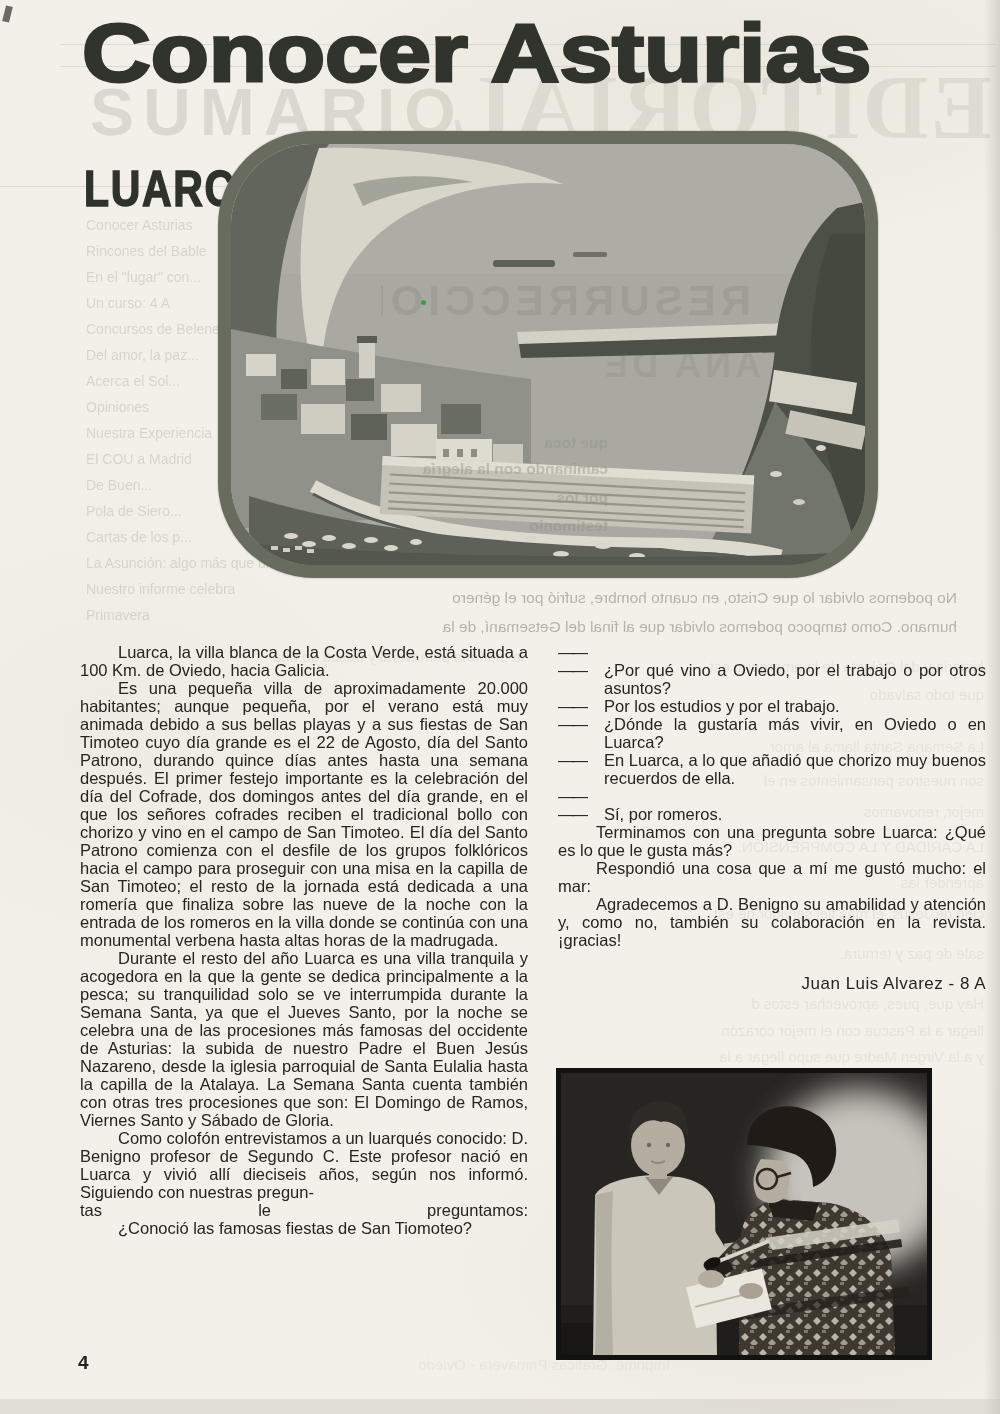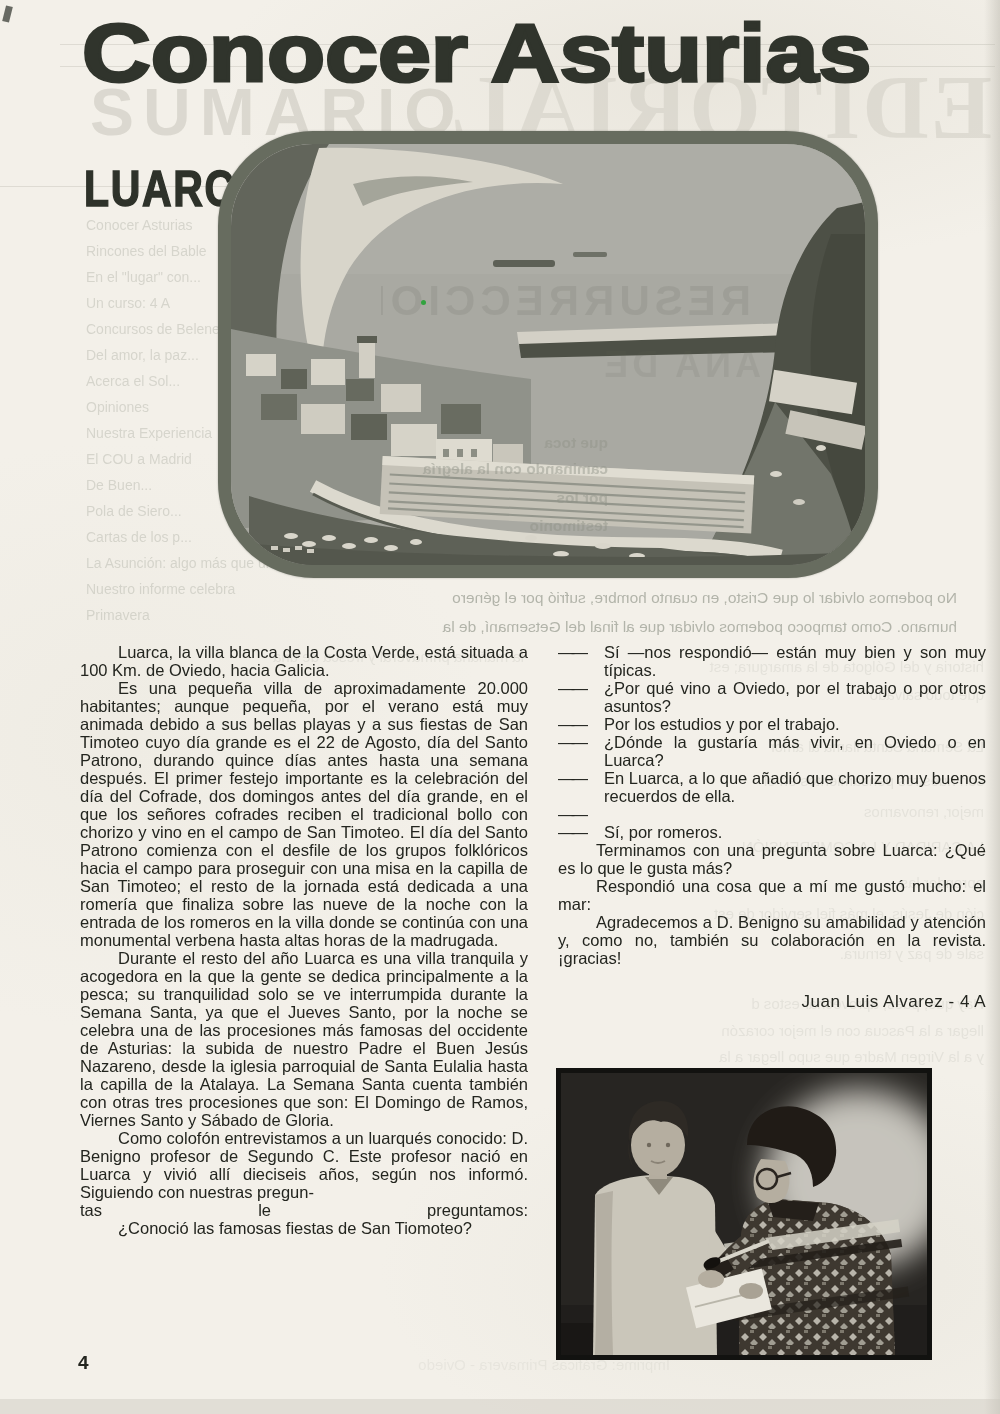--- a/index.html
+++ b/index.html
@@ -251,21 +251,20 @@
       <span>tas</span>
       <span>le</span>
       <span>preguntamos:</span>
     </div>
     <p>¿Conoció las famosas fiestas de San Tiomoteo?</p>
   </div>
 
   <div class="abs col col-right">
     <div class="qa">
       <span class="m">——</span>
-      <span class="t">Sí —nos respondió— están muy bien y son muy típicas.</span>
     </div>
     <div class="qa">
       <span class="m">——</span>
       <span class="t">¿Por qué vino a Oviedo, por el trabajo o por otros asuntos?</span>
     </div>
     <div class="qa">
       <span class="m">——</span>
       <span class="t">Por los estudios y por el trabajo.</span>
     </div>
     <div class="qa">
@@ -279,21 +278,21 @@
     <div class="qa">
       <span class="m">——</span>
     </div>
     <div class="qa">
       <span class="m">——</span>
       <span class="t">Sí, por romeros.</span>
     </div>
     <p>Terminamos con una pregunta sobre Luarca: ¿Qué es lo que le gusta más?</p>
     <p>Respondió una cosa que a mí me gustó mucho: el mar:</p>
     <p>Agradecemos a D. Benigno su amabilidad y atención y, como no, también su colaboración en la revista. ¡gracias!</p>
-    <div class="byline">Juan Luis Alvarez - 4  A</div>
+    <div class="byline">Juan Luis Alvarez - 8  A</div>
   </div>
 
   <div class="abs photo2">
     <svg width="366" height="282" viewBox="0 0 366 282">
       <defs>
         <filter id="blur1" x="-50%" y="-50%" width="200%" height="200%">
           <feGaussianBlur stdDeviation="16"></feGaussianBlur>
         </filter>
         <pattern id="fairisle" width="18" height="16" patternUnits="userSpaceOnUse">
           <rect width="18" height="16" fill="#3e3830"></rect>

